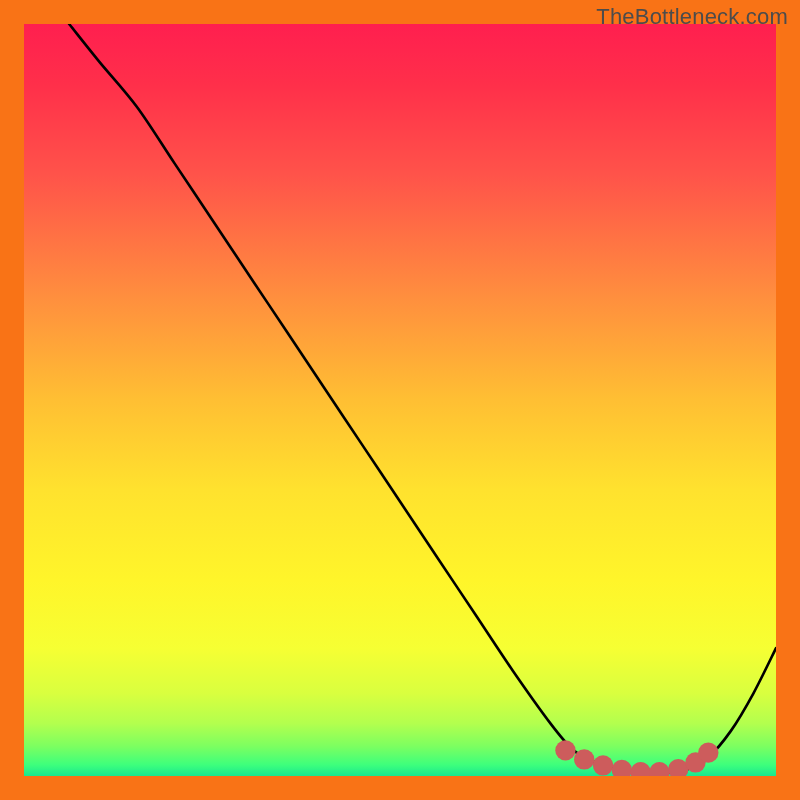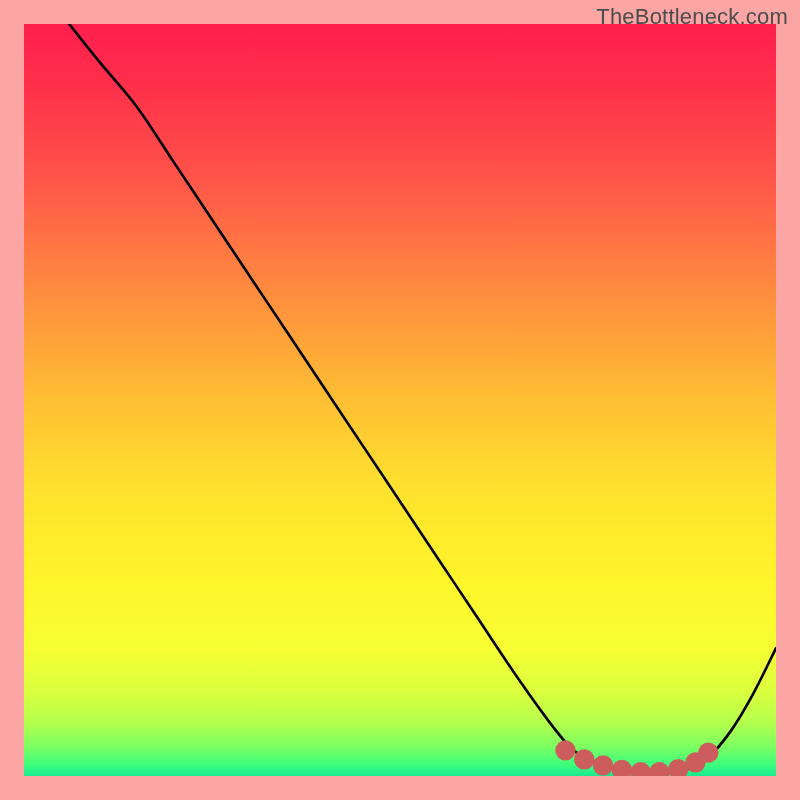--- a/index.html
+++ b/index.html
@@ -8,21 +8,21 @@
     width: 800px;
     height: 800px;
     background: #000000;
     overflow: hidden;
     font-family: Arial, Helvetica, sans-serif;
   }
   .stage {
     position: relative;
     width: 800px;
     height: 800px;
-    background: #fca5a5;
+    background: #f97316;
   }
   .watermark {
     position: absolute;
     top: 4px;
     right: 12px;
     color: #4c4c4c;
     font-size: 22px;
     font-weight: 400;
     letter-spacing: 0.2px;
     z-index: 5;

